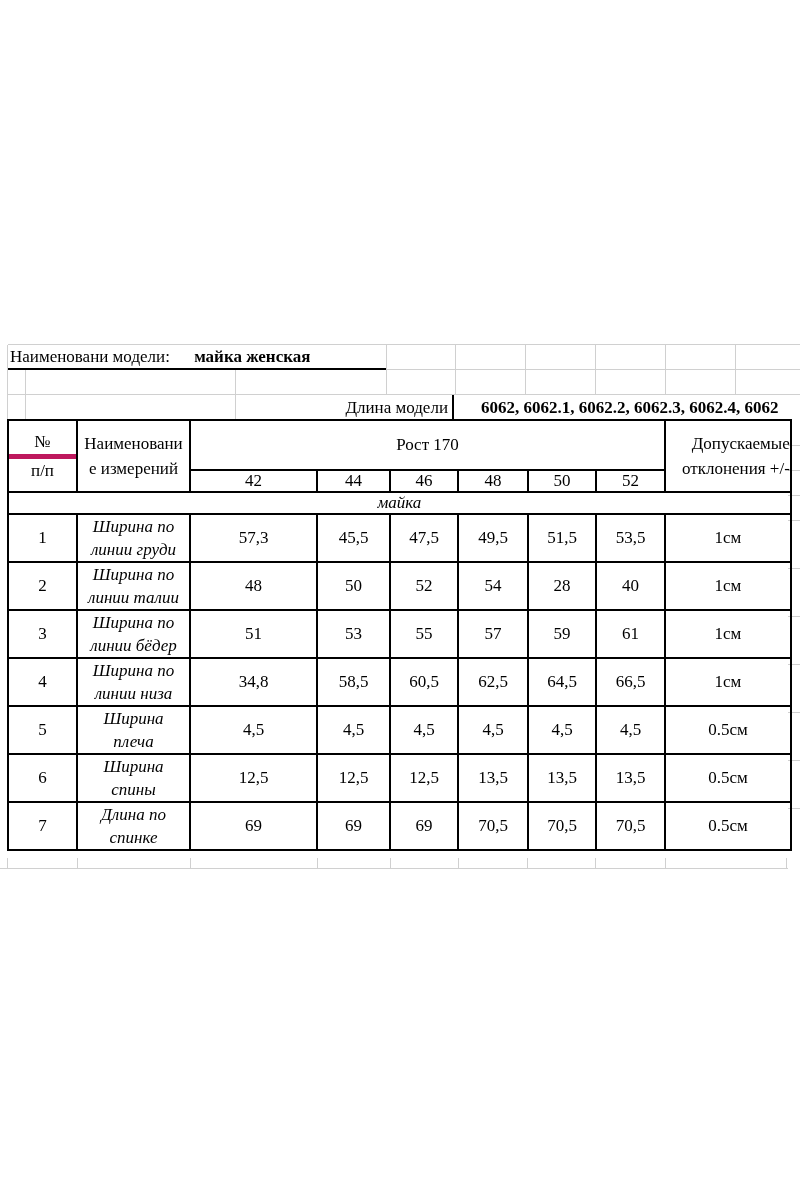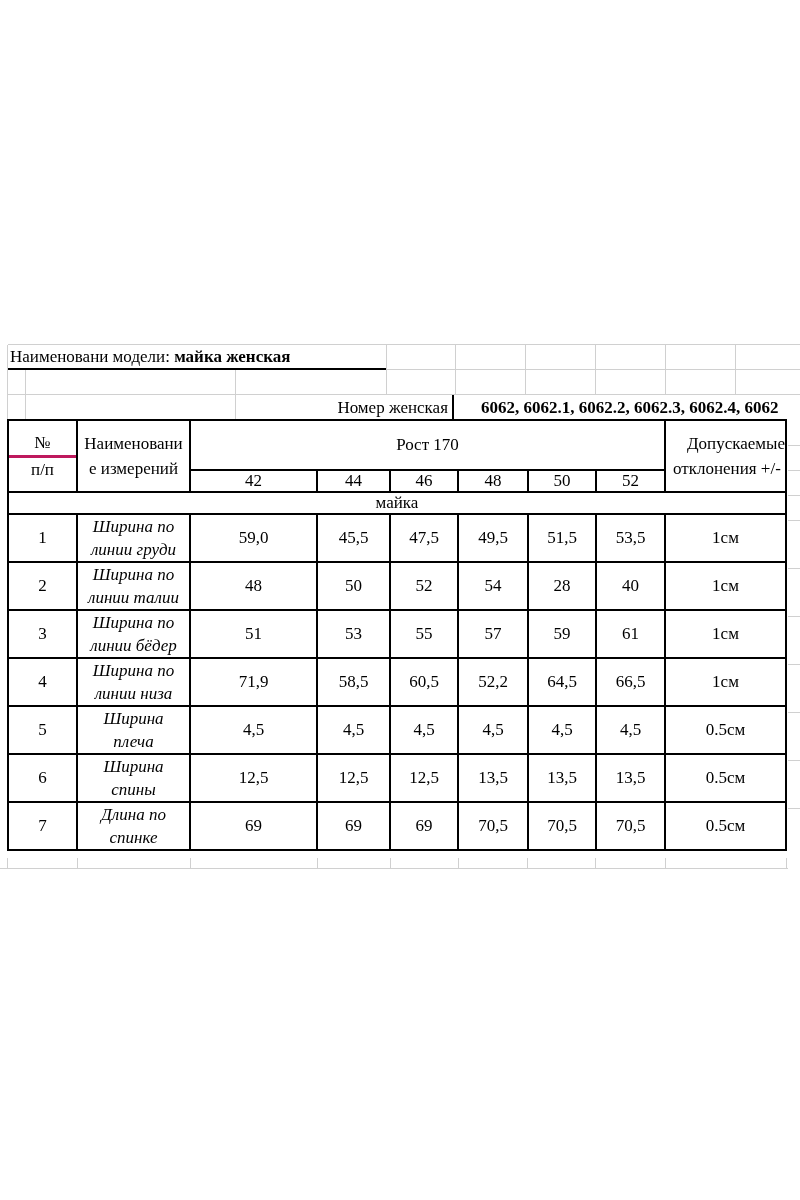--- a/index.html
+++ b/index.html
@@ -15,21 +15,21 @@
   }
   
   .gl { position: absolute; background: #d0d0d0; }
 
   
   .title-cell {
     position: absolute; left: 8px; top: 345px; width: 378px; height: 25px;
     box-sizing: border-box; border-bottom: 2px solid #000;
     line-height: 23px; padding-left: 2px; white-space: nowrap;
   }
-  .b { font-weight: bold; }
+  .b { font-weight: bold; margin-left: 20px; }
 
   
   .model-label {
     position: absolute; left: 280px; top: 395px; width: 168px; height: 25px;
     line-height: 25px; text-align: right; white-space: nowrap;
   }
   .model-divider { position: absolute; left: 452px; top: 395px; width: 2px; height: 25px; background: #000; }
   .model-numbers {
     position: absolute; left: 461px; top: 395px; width: 339px; height: 25px;
     line-height: 25px; font-weight: bold; white-space: nowrap; overflow: hidden; margin-left: 20px;
@@ -40,27 +40,27 @@
     position: absolute; left: 7px; top: 419px;
     border-collapse: collapse; table-layout: fixed;
   }
   .size-table th, .size-table td {
     border: 2px solid #000; padding: 0; margin: 0;
     text-align: center; vertical-align: middle;
     font-weight: normal; font-size: 17px; overflow: hidden;
   }
   tr.h1 { height: 50px; }
   tr.h2 { height: 22px; }
-  tr.hg { height: 14px; }
+  tr.hg { height: 14px; font-style: italic; }
   tr.dr { height: 48px; }
   .top-align { vertical-align: top; }
   .hline  { height: 25px; line-height: 25px; }
-  .hline-div { height: 25px; line-height: 24px; border-top: 3px solid #be185d; }
+  .hline-div { height: 25px; line-height: 24px; border-top: 5px solid #be185d; }
   .tol-line1 { height: 25px; line-height: 25px; text-align: right; white-space: nowrap; }
-  .tol-line2 { height: 25px; line-height: 25px; text-align: left; padding-left: 7px; white-space: nowrap; }
+  .tol-line2 { height: 25px; line-height: 25px; text-align: left; padding-left: 16px; white-space: nowrap; }
   td.name-cell { white-space: pre-line; line-height: 23px; font-style: italic; }
 </style>
 </head>
 <body>
 
 <div class="page">
 
   <div>
     <div class="gl" style="left:8px;   top:344px; width:792px; height:1px;"></div>
     <div class="gl" style="left:386px; top:369px; width:414px; height:1px;"></div>
@@ -97,21 +97,21 @@
     <div class="gl" style="left:527px; top:858px; width:1px; height:10px;"></div>
     <div class="gl" style="left:595px; top:858px; width:1px; height:10px;"></div>
     <div class="gl" style="left:665px; top:858px; width:1px; height:10px;"></div>
     <div class="gl" style="left:786px; top:858px; width:1px; height:10px;"></div>
   </div>
 
   <div class="title-cell">
     <span>Наименовани модели: </span><span class="b">майка женская</span>
   </div>
 
-  <div class="model-label">Номер женская</div>
+  <div class="model-label">Длина модели</div>
   <div class="model-divider"></div>
   <div class="model-numbers">6062, 6062.1, 6062.2, 6062.3, 6062.4, 6062</div>
 
   <table class="size-table">
     <colgroup>
       <col style="width:69px">
         <col style="width:113px">
         <col style="width:127px">
       <col style="width:73px">
         <col style="width:68px">
@@ -145,21 +145,21 @@
         <td>52</td>
       </tr>
       <tr class="hg">
         <td colspan="9">майка</td>
       </tr>
 
       <tr class="dr">
         <td>1</td>
         <td class="name-cell">Ширина по
 линии груди</td>
-        <td>59,0</td>
+        <td>57,3</td>
         <td>45,5</td>
         <td>47,5</td>
         <td>49,5</td>
         <td>51,5</td>
         <td>53,5</td>
         <td>1см</td>
       </tr>
       <tr class="dr">
         <td>2</td>
         <td class="name-cell">Ширина по
@@ -181,24 +181,24 @@
         <td>55</td>
         <td>57</td>
         <td>59</td>
         <td>61</td>
         <td>1см</td>
       </tr>
       <tr class="dr">
         <td>4</td>
         <td class="name-cell">Ширина по
 линии низа</td>
-        <td>71,9</td>
+        <td>34,8</td>
         <td>58,5</td>
         <td>60,5</td>
-        <td>52,2</td>
+        <td>62,5</td>
         <td>64,5</td>
         <td>66,5</td>
         <td>1см</td>
       </tr>
       <tr class="dr">
         <td>5</td>
         <td class="name-cell">Ширина
 плеча</td>
         <td>4,5</td>
         <td>4,5</td>

